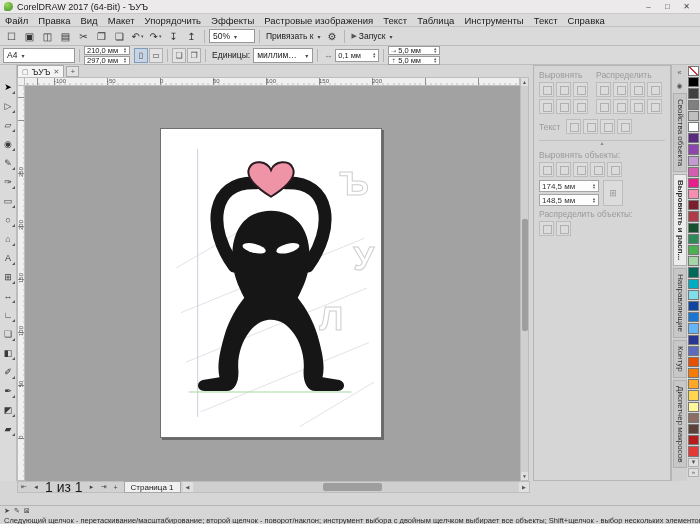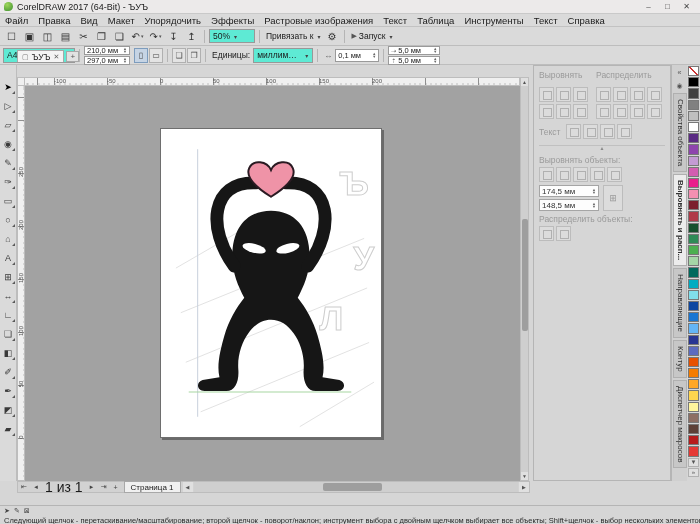--- a/index.html
+++ b/index.html
@@ -25,37 +25,37 @@
   
   #toolbar,#propbar{position:absolute;left:0;width:700px;background:#dadada;
                     border-bottom:1px solid #bdbdbd;display:flex;align-items:center;
                     gap:1px;padding:0 3px;}
   #toolbar{top:27px;height:19px;font-size:10px;}
   #propbar{top:46px;height:19px;font-size:8px;}
   .tb-btn{min-width:17px;height:15px;display:flex;align-items:center;justify-content:center;
           color:#333;border-radius:2px;position:relative;font-size:10px;}
   .tb-btn .dd{font-style:normal;font-size:5px;color:#555;margin-left:1px;}
   .tb-sep{width:1px;height:13px;background:#b5b5b5;margin:0 3px;flex:0 0 auto;}
-  .tb-select{height:14px;background:#5eead4;border:1px solid #989898;font-size:8.5px;
+  .tb-select{height:14px;background:#ffffff;border:1px solid #989898;font-size:8.5px;
              display:flex;align-items:center;padding:0 3px;}
   .car::after{content:"▾";font-size:6px;color:#444;margin-left:4px;}
   .tb-label{display:flex;align-items:center;font-size:8.5px;padding:0 2px;height:15px;}
 
   .pb-group{display:flex;flex-direction:column;gap:1px;justify-content:center;}
   .mini{width:46px;height:9px;background:#fff;border:1px solid #9a9a9a;font-size:7.5px;
         display:flex;align-items:center;padding:0 2px;position:relative;}
   .spin-ud{margin-left:auto;display:flex;flex-direction:column;line-height:3px;}
   .spin-ud i{font-style:normal;font-size:4px;color:#666;}
   .pb-btn{width:14px;height:15px;border:1px solid #b0b0b0;background:#e3e3e3;display:flex;
           align-items:center;justify-content:center;font-size:8px;color:#444;}
   .pb-btn.pressed{background:#c6d4e4;border-color:#7d9cbd;}
   .ellip{overflow:hidden;white-space:nowrap;text-overflow:ellipsis;}
 
   
-  #doctabs{position:absolute;left:17px;top:50px;width:513px;height:12px;display:flex;
+  #doctabs{position:absolute;left:17px;top:65px;width:513px;height:12px;display:flex;
            align-items:flex-end;gap:2px;}
   #doc-tab{height:12px;background:#f4f4f4;border:1px solid #a8a8a8;border-bottom:none;
            display:flex;align-items:center;gap:3px;padding:0 4px;font-size:8.5px;}
   #doc-tab .tclose{font-size:7px;color:#666;}
   #doc-new{width:13px;height:11px;border:1px solid #a8a8a8;background:#e2e2e2;font-size:8px;
            display:flex;align-items:center;justify-content:center;color:#555;}
 
   
   #ruler-corner{position:absolute;left:17px;top:77px;width:8px;height:9px;background:#efefef;
                 border:1px solid #bdbdbd;}
@@ -109,21 +109,21 @@
   
   #docker{position:absolute;left:533px;top:65px;width:138px;height:416px;background:#d6d6d6;
           border:1px solid #b5b5b5;font-size:8.5px;}
   #docker-titlebar{height:15px;border-bottom:1px solid #bdbdbd;display:flex;
                    align-items:center;padding:0 4px;gap:3px;font-size:8.5px;color:#222;}
   #docker-titlebar .sp{margin-left:auto;}
   .dk-tb-btn{width:11px;height:11px;display:flex;align-items:center;justify-content:center;
              font-size:7px;color:#666;}
   .dk-body{padding:4px 5px;color:#9a9a9a;}
   .dk-cols{display:flex;gap:8px;}
-  .dk-col .lbl{display:block;margin-bottom:7px;}
+  .dk-col .lbl{display:block;margin-bottom:2px;}
   .dk-grid{display:grid;gap:2px;}
   .cols3{grid-template-columns:repeat(3,15px);}
   .cols4{grid-template-columns:repeat(4,15px);}
   .cols5{grid-template-columns:repeat(5,15px);}
   .cols2{grid-template-columns:repeat(2,15px);}
   .dk-ic{width:15px;height:15px;background:#dcdcdc;border:1px solid #bcbcbc;position:relative;}
   .dk-ic::after{content:"";position:absolute;left:3px;top:3px;width:7px;height:7px;
                 border:1px solid #b0b0b0;}
   .dk-textrow{display:flex;align-items:center;gap:6px;margin-top:5px;}
   .dk-divider{margin:6px 0 4px;border-top:1px solid #c0c0c0;text-align:center;

